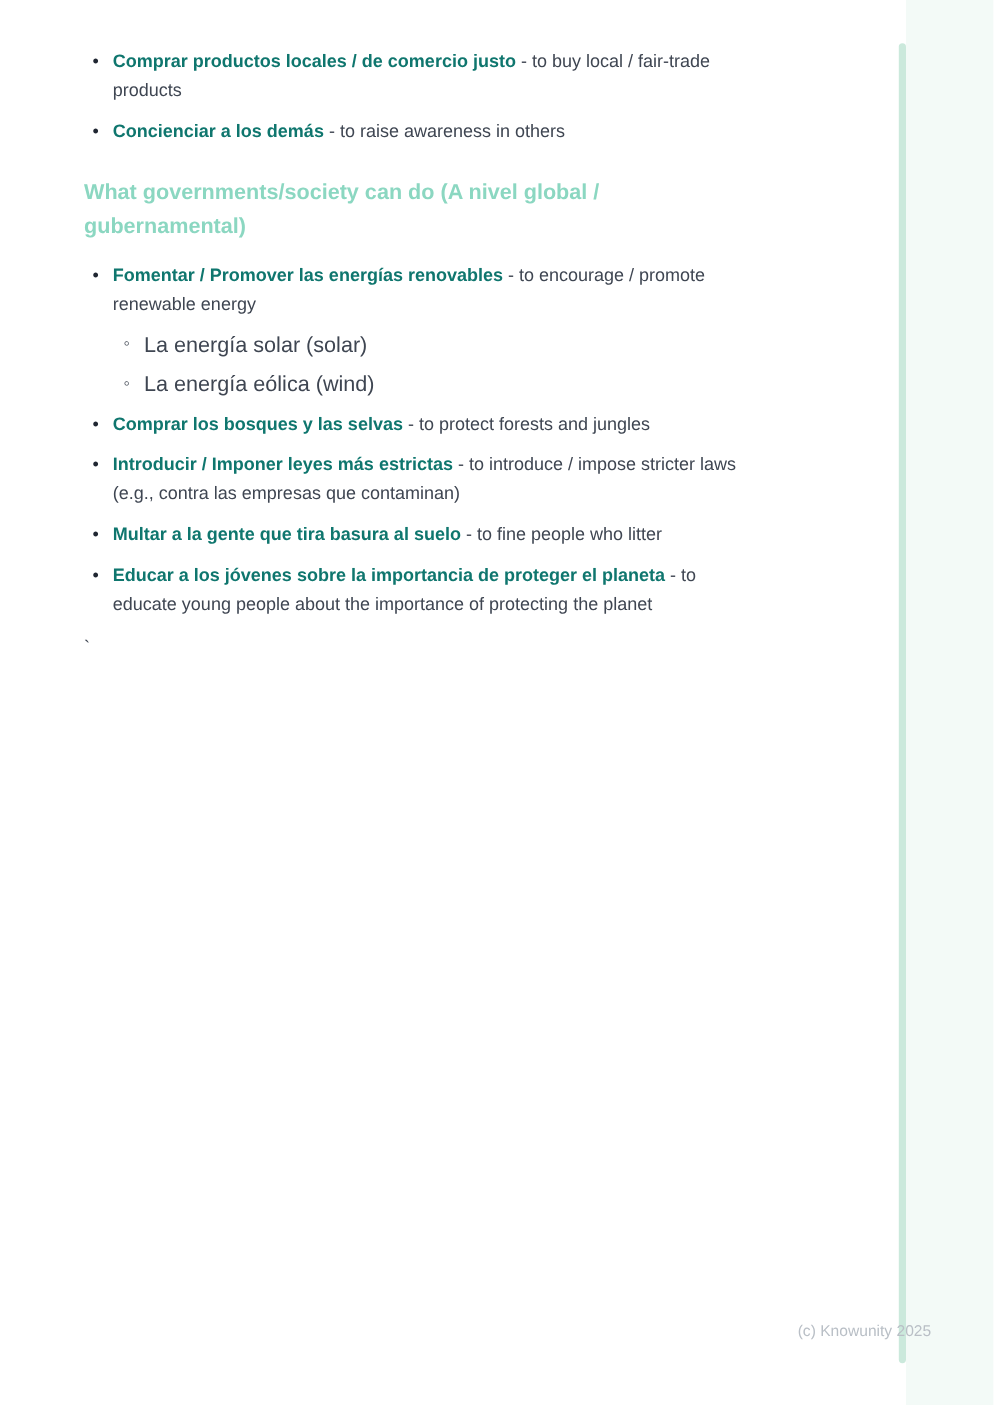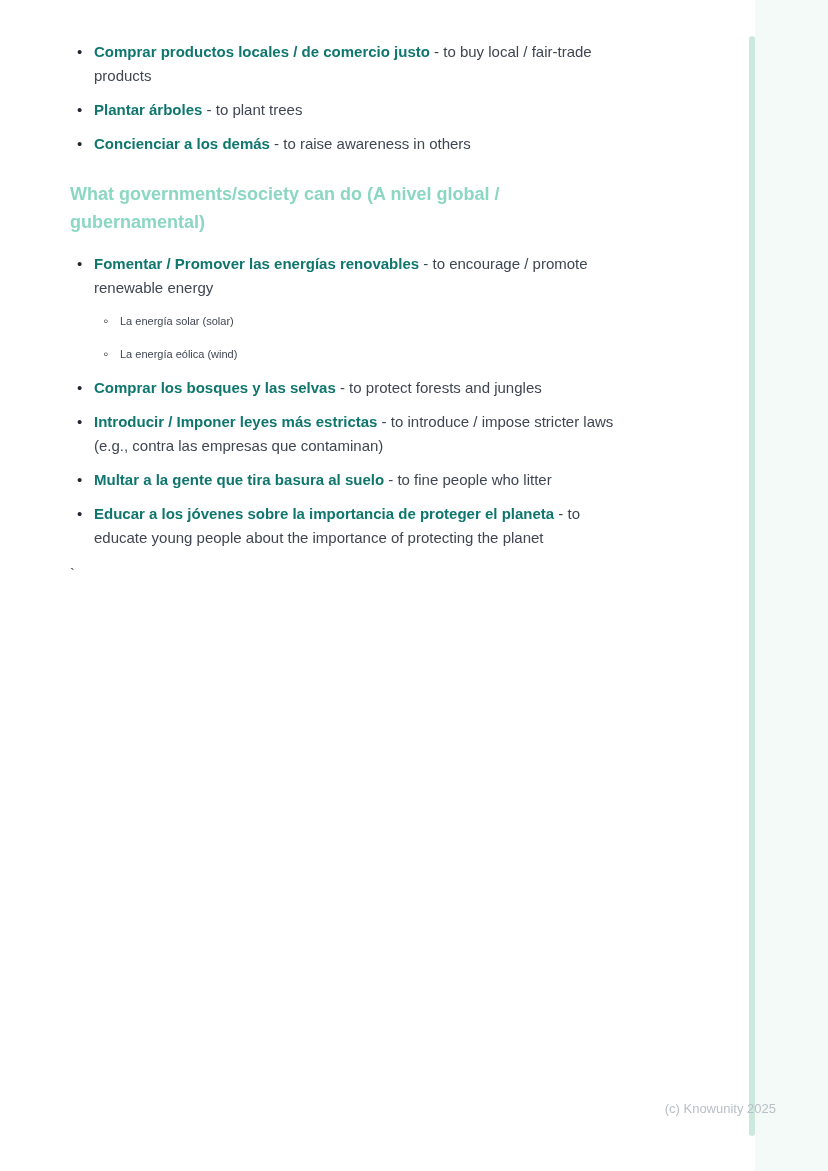--- a/index.html
+++ b/index.html
@@ -57,21 +57,21 @@
 
   ul.sub-list {
     list-style: none;
     margin: 9px 0 0 0;
     padding: 0;
   }
   ul.sub-list > li {
     position: relative;
     padding-left: 26px;
     margin: 0 0 9px 0;
-    font-size: 11px;
+    font-size: 18px;
     line-height: 24px;
     color: #3f4652;
   }
   ul.sub-list > li:last-child { margin-bottom: 0; }
   ul.sub-list > li::before {
     content: "\25E6";
     position: absolute;
     left: 9px; top: 0;
     font-size: 15px;
     line-height: 24px;
@@ -105,21 +105,20 @@
 </head>
 <body>
 
 <div class="accent-band"></div>
 <div class="accent-line"></div>
 
 <div class="content">
 
   <ul class="main-list">
       <li><strong>Comprar productos locales / de comercio justo</strong><span> - to buy local / fair-trade products</span></li>
-      <li><strong>Plantar árboles</strong><span> - to plant trees</span></li>
       <li><strong>Concienciar a los demás</strong><span> - to raise awareness in others</span></li>
     </ul>
 
   <h2 class="section-heading">What governments/society can do (A nivel global / gubernamental)</h2>
 
   <ul class="main-list">
       <li><strong>Fomentar / Promover las energías renovables</strong><span> - to encourage / promote renewable energy</span><ul class="sub-list">
           <li>La energía solar (solar)</li>
           <li>La energía eólica (wind)</li>
         </ul></li>

